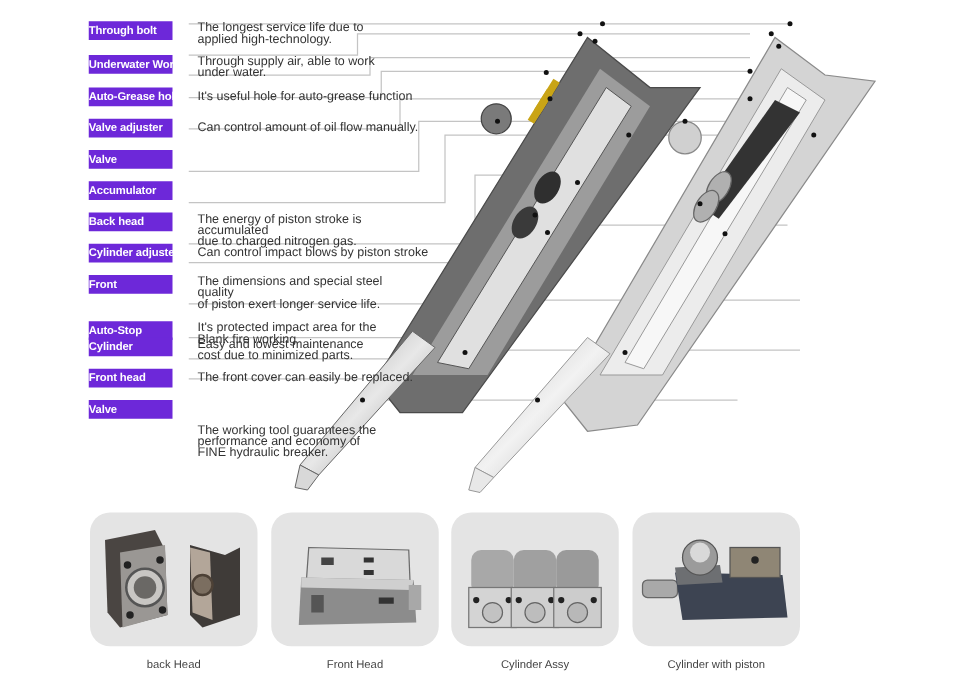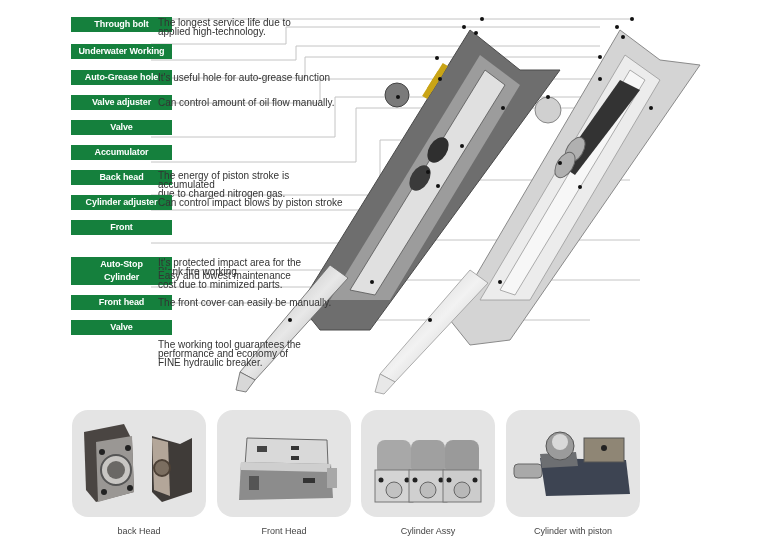--- a/index.html
+++ b/index.html
@@ -2,23 +2,23 @@
 <html><head>
   <meta charset="utf-8">
   <style>
     * { box-sizing: border-box; margin: 0; padding: 0; }
     html, body { width: 768px; height: 558px; background: #ffffff; overflow: hidden; }
     body { position: relative; font-family: "Liberation Sans", sans-serif; }
 
     .labels { position: absolute; left: 71px; top: 17px; width: 220px; }
     .row { position: absolute; left: 0; height: 26px; width: 230px; }
     .tag {
-      position: absolute; left: 0; top: 0; width: 101px; height: 15px;
-      background: #15803d; color: #ffffff; font-weight: bold; font-size: 9px;
-      line-height: 15px; text-align: center; white-space: nowrap; letter-spacing: -0.1px;
+      position: absolute; left: 0; top: 0; width: 67px; height: 15px;
+      background: #6d28d9; color: #ffffff; font-weight: bold; font-size: 9px;
+      line-height: 15px; white-space: nowrap; letter-spacing: -0.1px;
     }
     .desc {
       position: absolute; left: 87px; top: 1px; width: 150px;
       font-size: 10px; line-height: 9px; color: #333333; white-space: nowrap;
     }
 
     svg.illus { position: absolute; left: 0; top: 0; }
 
     .tiles { position: absolute; left: 0; top: 0; }
     .tile {
@@ -122,20 +122,22 @@
 </svg>
 
 <div class="labels">
   <div class="row" style="top:0px">
     <div class="tag">Through bolt</div>
     <div class="desc" style="white-space:pre-line">The longest service life due to
 applied high-technology.</div>
   </div>
   <div class="row" style="top:27px">
     <div class="tag">Underwater Working</div>
+    <div class="desc" style="white-space:pre-line">Through supply air, able to work
+under water.</div>
   </div>
   <div class="row" style="top:53px">
     <div class="tag">Auto-Grease hole</div>
     <div class="desc" style="top:3px">It's useful hole for auto-grease function</div>
   </div>
   <div class="row" style="top:78px">
     <div class="tag">Valve adjuster</div>
     <div class="desc" style="top:3px">Can control amount of oil flow manually.</div>
   </div>
   <div class="row" style="top:103px">
@@ -148,34 +150,36 @@
     <div class="tag">Back head</div>
     <div class="desc" style="white-space:pre-line">The energy of piston stroke is accumulated
 due to charged nitrogen gas.</div>
   </div>
   <div class="row" style="top:178px">
     <div class="tag">Cylinder adjuster</div>
     <div class="desc" style="top:3px">Can control impact blows by piston stroke</div>
   </div>
   <div class="row" style="top:203px">
     <div class="tag">Front</div>
+    <div class="desc" style="white-space:pre-line">The dimensions and special steel quality
+of piston exert longer service life.</div>
   </div>
   <div class="row" style="top:240px">
     <div class="tag">Auto-Stop</div>
     <div class="desc" style="white-space:pre-line">It's protected impact area for the
 Blank fire working</div>
   </div>
   <div class="row" style="top:253px">
     <div class="tag">Cylinder</div>
     <div class="desc" style="white-space:pre-line">Easy and lowest maintenance
 cost due to minimized parts.</div>
   </div>
   <div class="row" style="top:278px">
     <div class="tag">Front head</div>
-    <div class="desc" style="top:3px">The front cover can easily be manually.</div>
+    <div class="desc" style="top:3px">The front cover can easily be replaced.</div>
   </div>
   <div class="row" style="top:303px">
     <div class="tag">Valve</div>
     <div class="desc" style="white-space:pre-line; top:20px">The working tool guarantees the
 performance and economy of
 FINE hydraulic breaker.</div>
   </div>
 </div>
 
 <div class="tiles">

